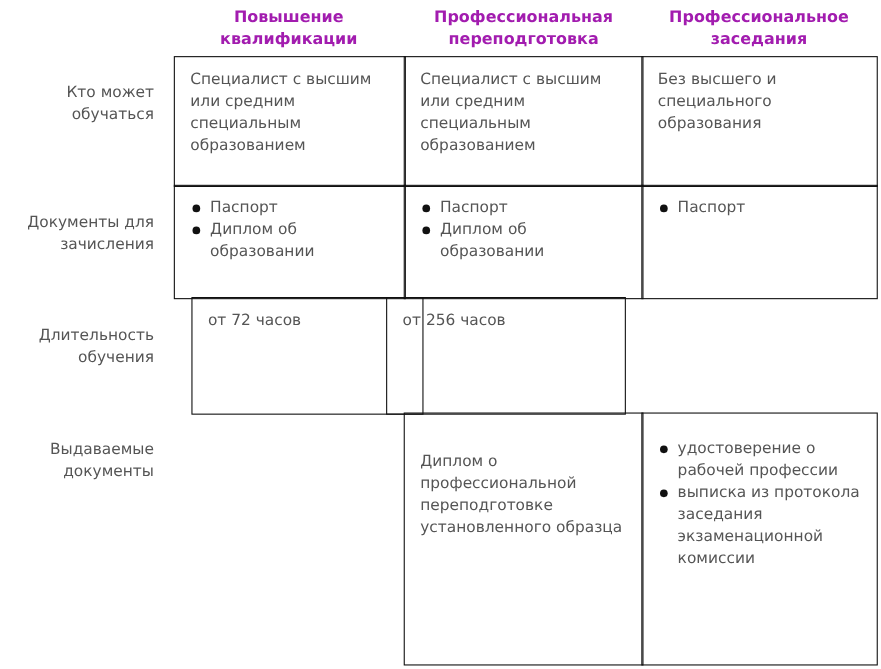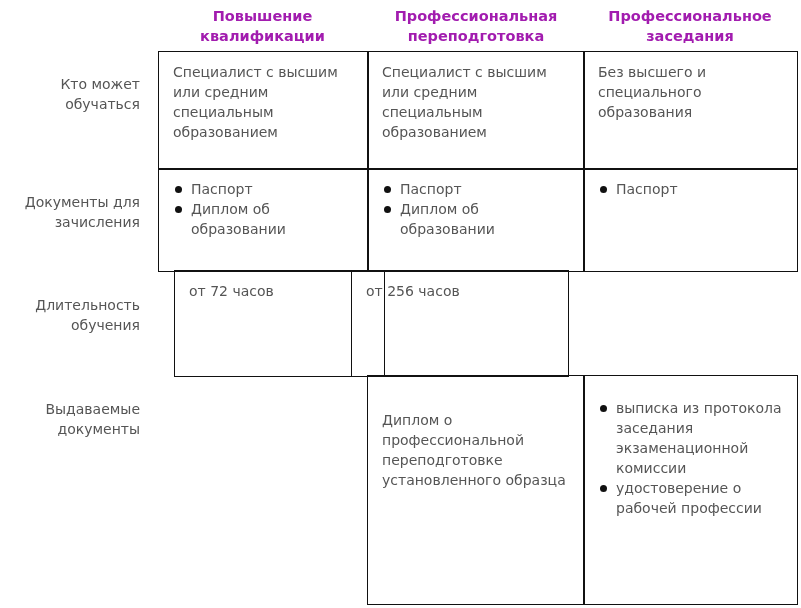--- a/index.html
+++ b/index.html
@@ -46,17 +46,17 @@
     <div class="cell" style="left: 425px; top: 117px; width: 214.5px; height: 103.5px;">
       <ul>
         <li>Паспорт</li>
       </ul>
     </div>
     <div class="cell" style="left: 0px; top: 219px; width: 210.5px; height: 106.5px; margin-left: 16px;"><span>от 72 часов</span></div>
     <div class="cell" style="left: 193px; top: 219px; width: 217.5px; height: 106.5px;"><span>от 256 часов</span></div>
     <div class="cell" style="left: 209px; top: 324px; width: 217.5px; height: 229.5px; padding-top: 34px;"><span>Диплом о профессиональной переподготовке установленного образца</span></div>
     <div class="cell" style="left: 425px; top: 324px; width: 214.5px; height: 229.5px; padding-top: 22px;">
       <ul>
+        <li>удостоверение о рабочей профессии</li>
         <li>выписка из протокола заседания экзаменационной комиссии</li>
-        <li>удостоверение о рабочей профессии</li>
       </ul>
     </div>
   </div>
 
 </body></html>

